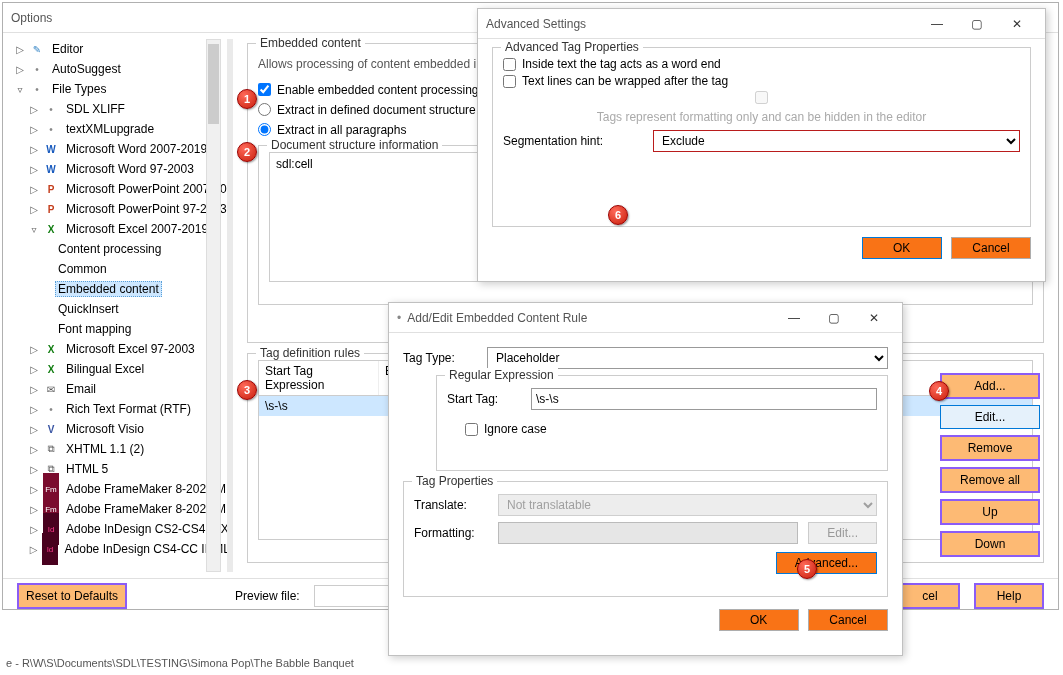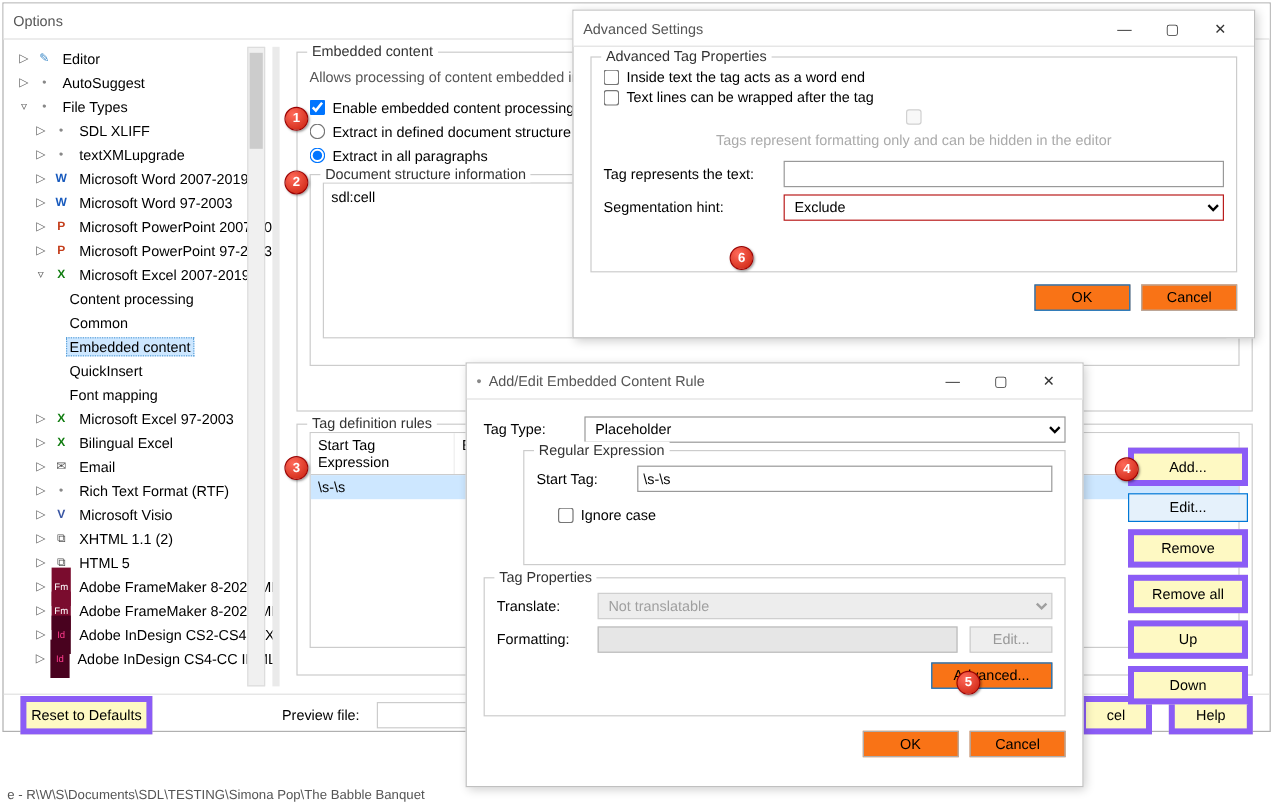--- a/index.html
+++ b/index.html
@@ -37,21 +37,21 @@
 .checkline input[type=checkbox], .checkline input[type=radio] { width: 13px; height: 13px; }
 .dsibox { width: 100%; height: 130px; border: 1px solid #ccc; background: #fff; padding: 4px 6px; font-family: "Segoe UI"; }
 
 .rules-table { width: 100%; border: 1px solid #ccc; height: 180px; }
 .rules-table .hdr { display: flex; border-bottom: 1px solid #ccc; background: #fff; }
 .rules-table .hdr > div { padding: 3px 6px; border-right: 1px solid #eee; }
 .rules-table .row { display: flex; background: #cde7ff; }
 .rules-table .row > div { padding: 3px 6px; }
 
 .side-btns { position: absolute; right: 18px; top: 340px; width: 100px; display: flex; flex-direction: column; gap: 6px; }
-.btn { border: 5px solid #8b5cf6; background: #fef9c3; padding: 4px 0; text-align: center; cursor: pointer; }
+.btn { border: 2px solid #8b5cf6; background: #fdba74; padding: 4px 0; text-align: center; cursor: pointer; }
 .btn.blue { border: 1px solid #0078d7; background: #e5f1fb; }
 
 .footer { height: 34px; border-top: 1px solid #e0e0e0; display: flex; align-items: center; padding: 0 14px; gap: 14px; }
 .footer .preview-input { width: 420px; height: 22px; border: 1px solid #ccc; background: #fff; }
 
 .path-line { position: absolute; left: 0; bottom: 0; height: 20px; padding: 2px 6px; color: #555; font-size: 11px; background: #fff; }
 
 
 #rulewin { left: 388px; top: 302px; width: 515px; height: 354px; z-index: 20; }
 #rulewin .body { padding: 8px 14px; }
@@ -345,24 +345,20 @@
           <span>Inside text the tag acts as a word end</span>
         </div>
       <div class="checkline">
           <input type="checkbox" style="">
           <span>Text lines can be wrapped after the tag</span>
         </div>
       <div class="checkline disabled">
           <input type="checkbox" disabled="" style="">
           <span>Tags represent formatting only and can be hidden in the editor</span>
         </div>
-      <div class="formrow" style="margin-top:10px;">
-        <span style="width:140px;">Tag represents the text:</span>
-        <input class="text" type="text" style="">
-      </div>
       <div class="formrow">
         <span style="width:140px;">Segmentation hint:</span>
         <select><option>Exclude</option></select>
       </div>
     </div>
     <div style="text-align:right; margin-top:8px;">
       <button class="btn-sm blue" style="width:80px;">OK</button>
       <button class="btn-sm" style="width:80px; margin-left:6px;">Cancel</button>
     </div>
   </div>

